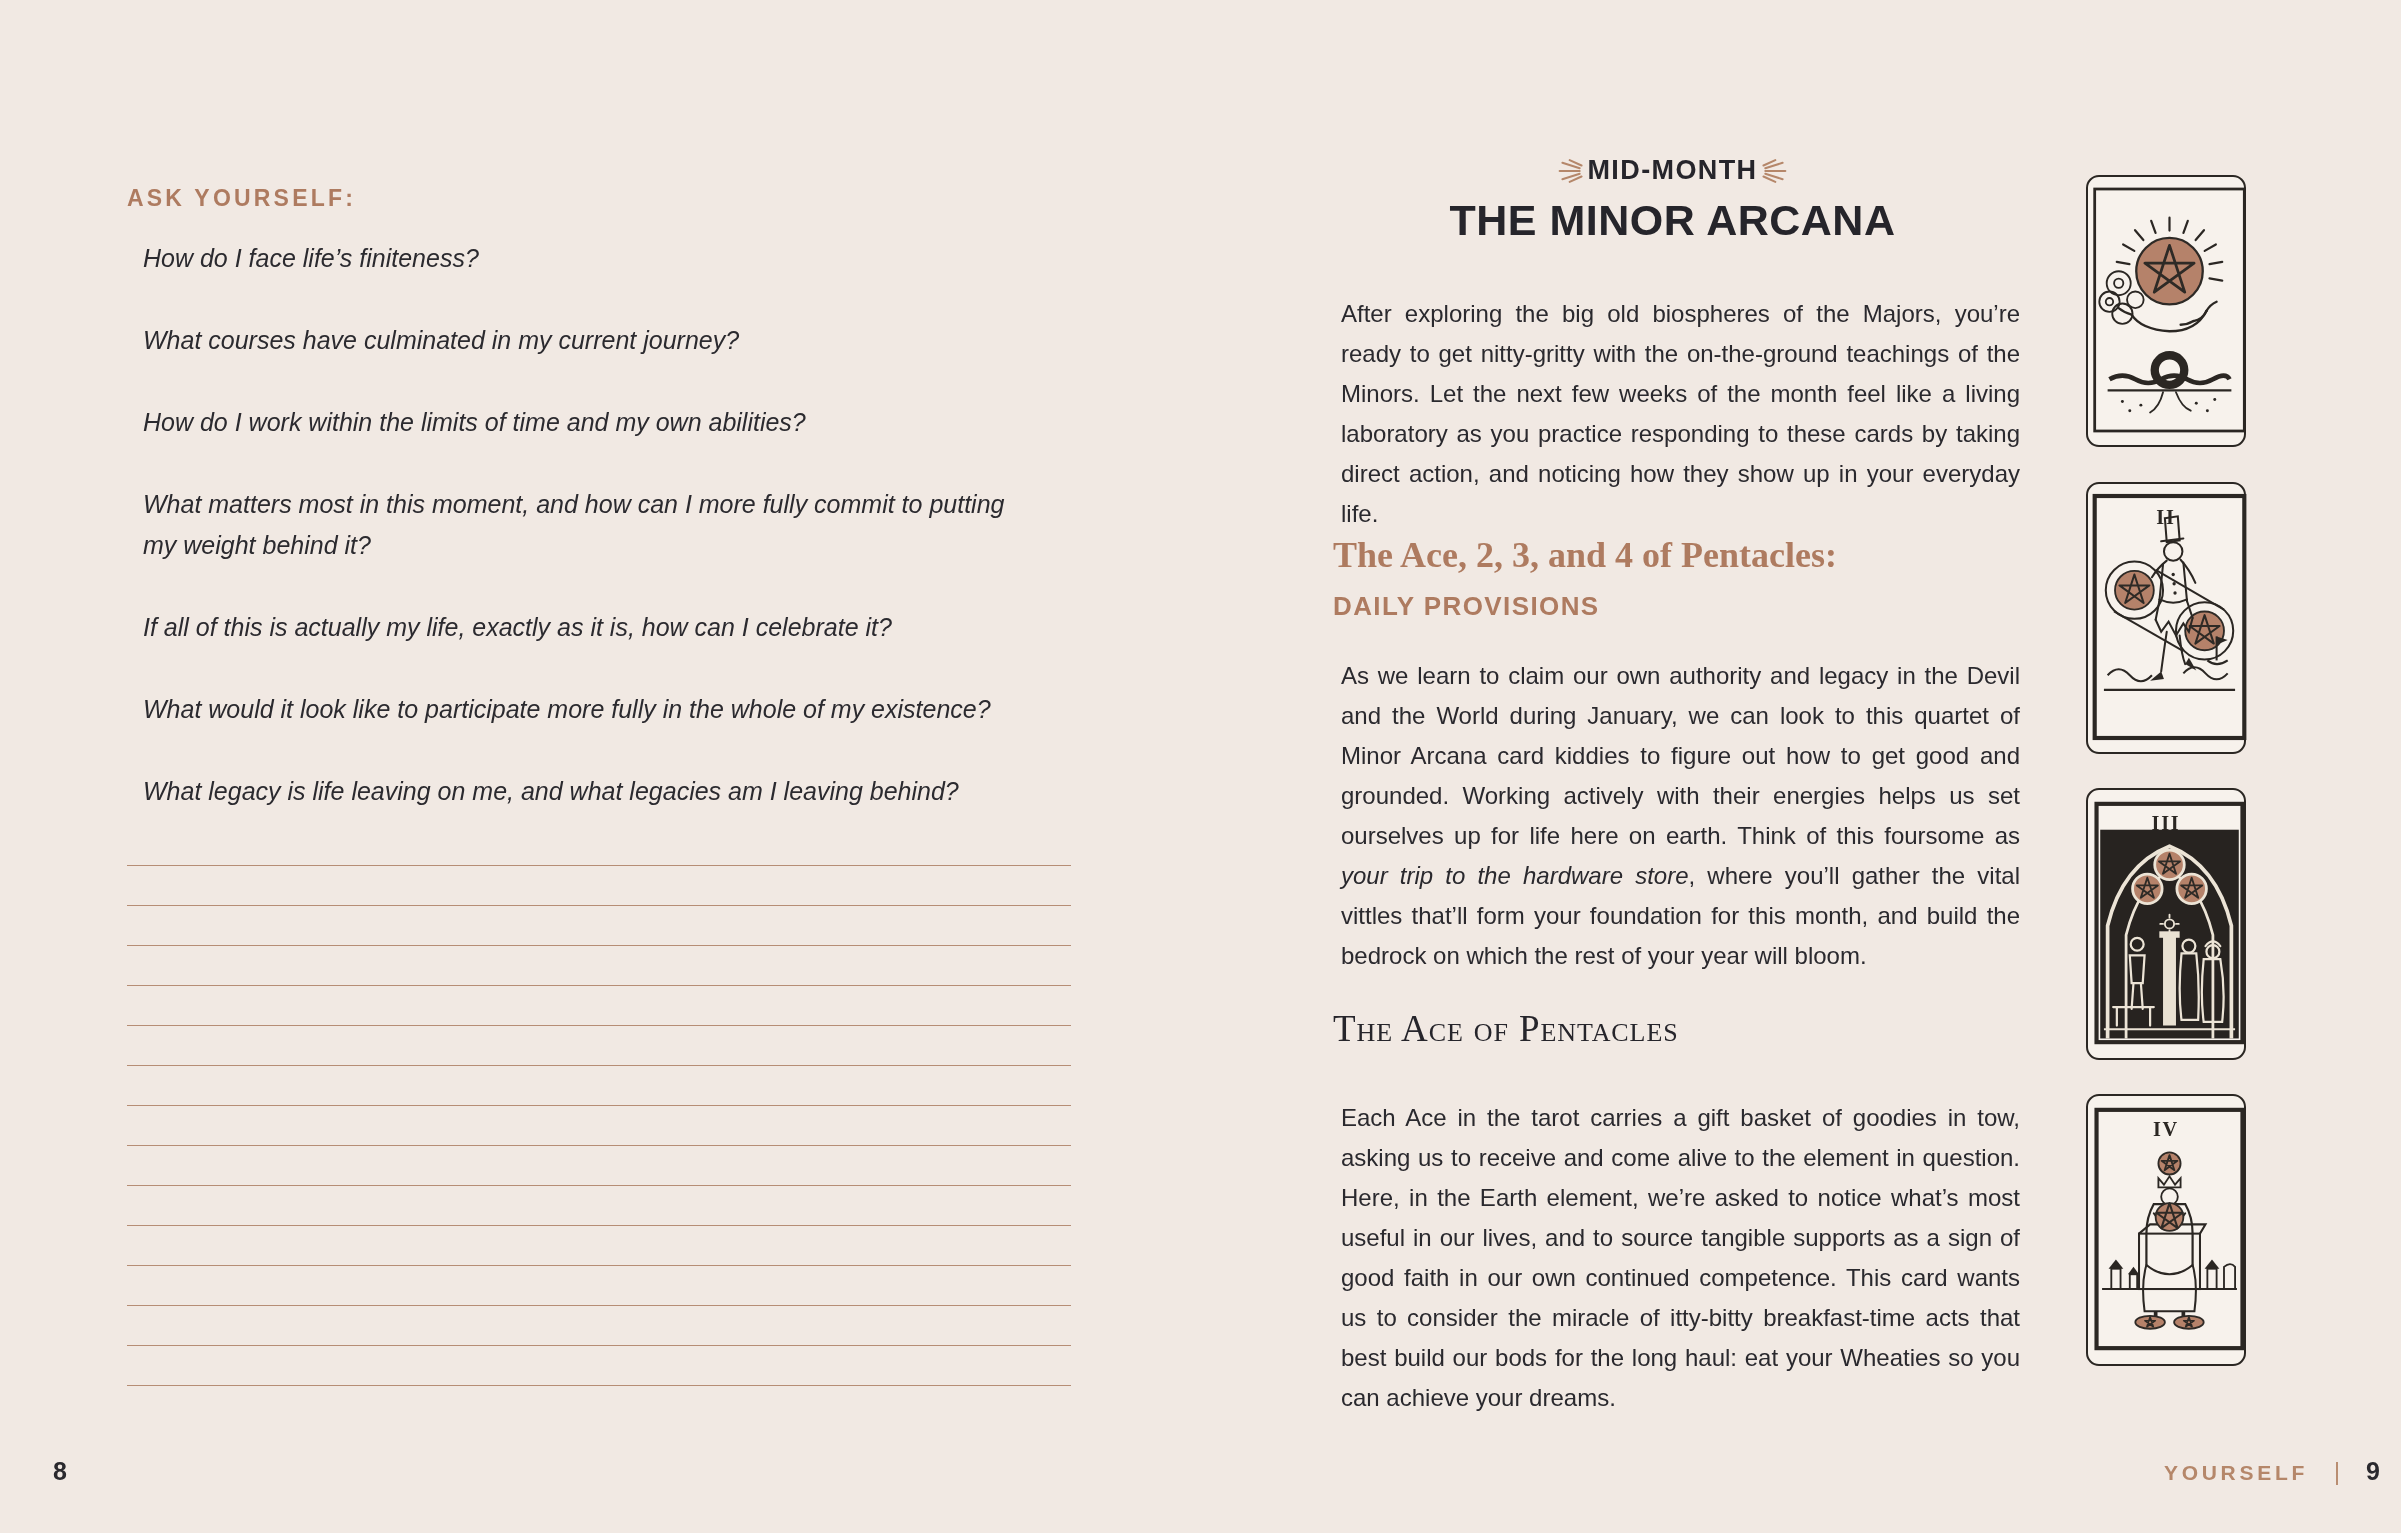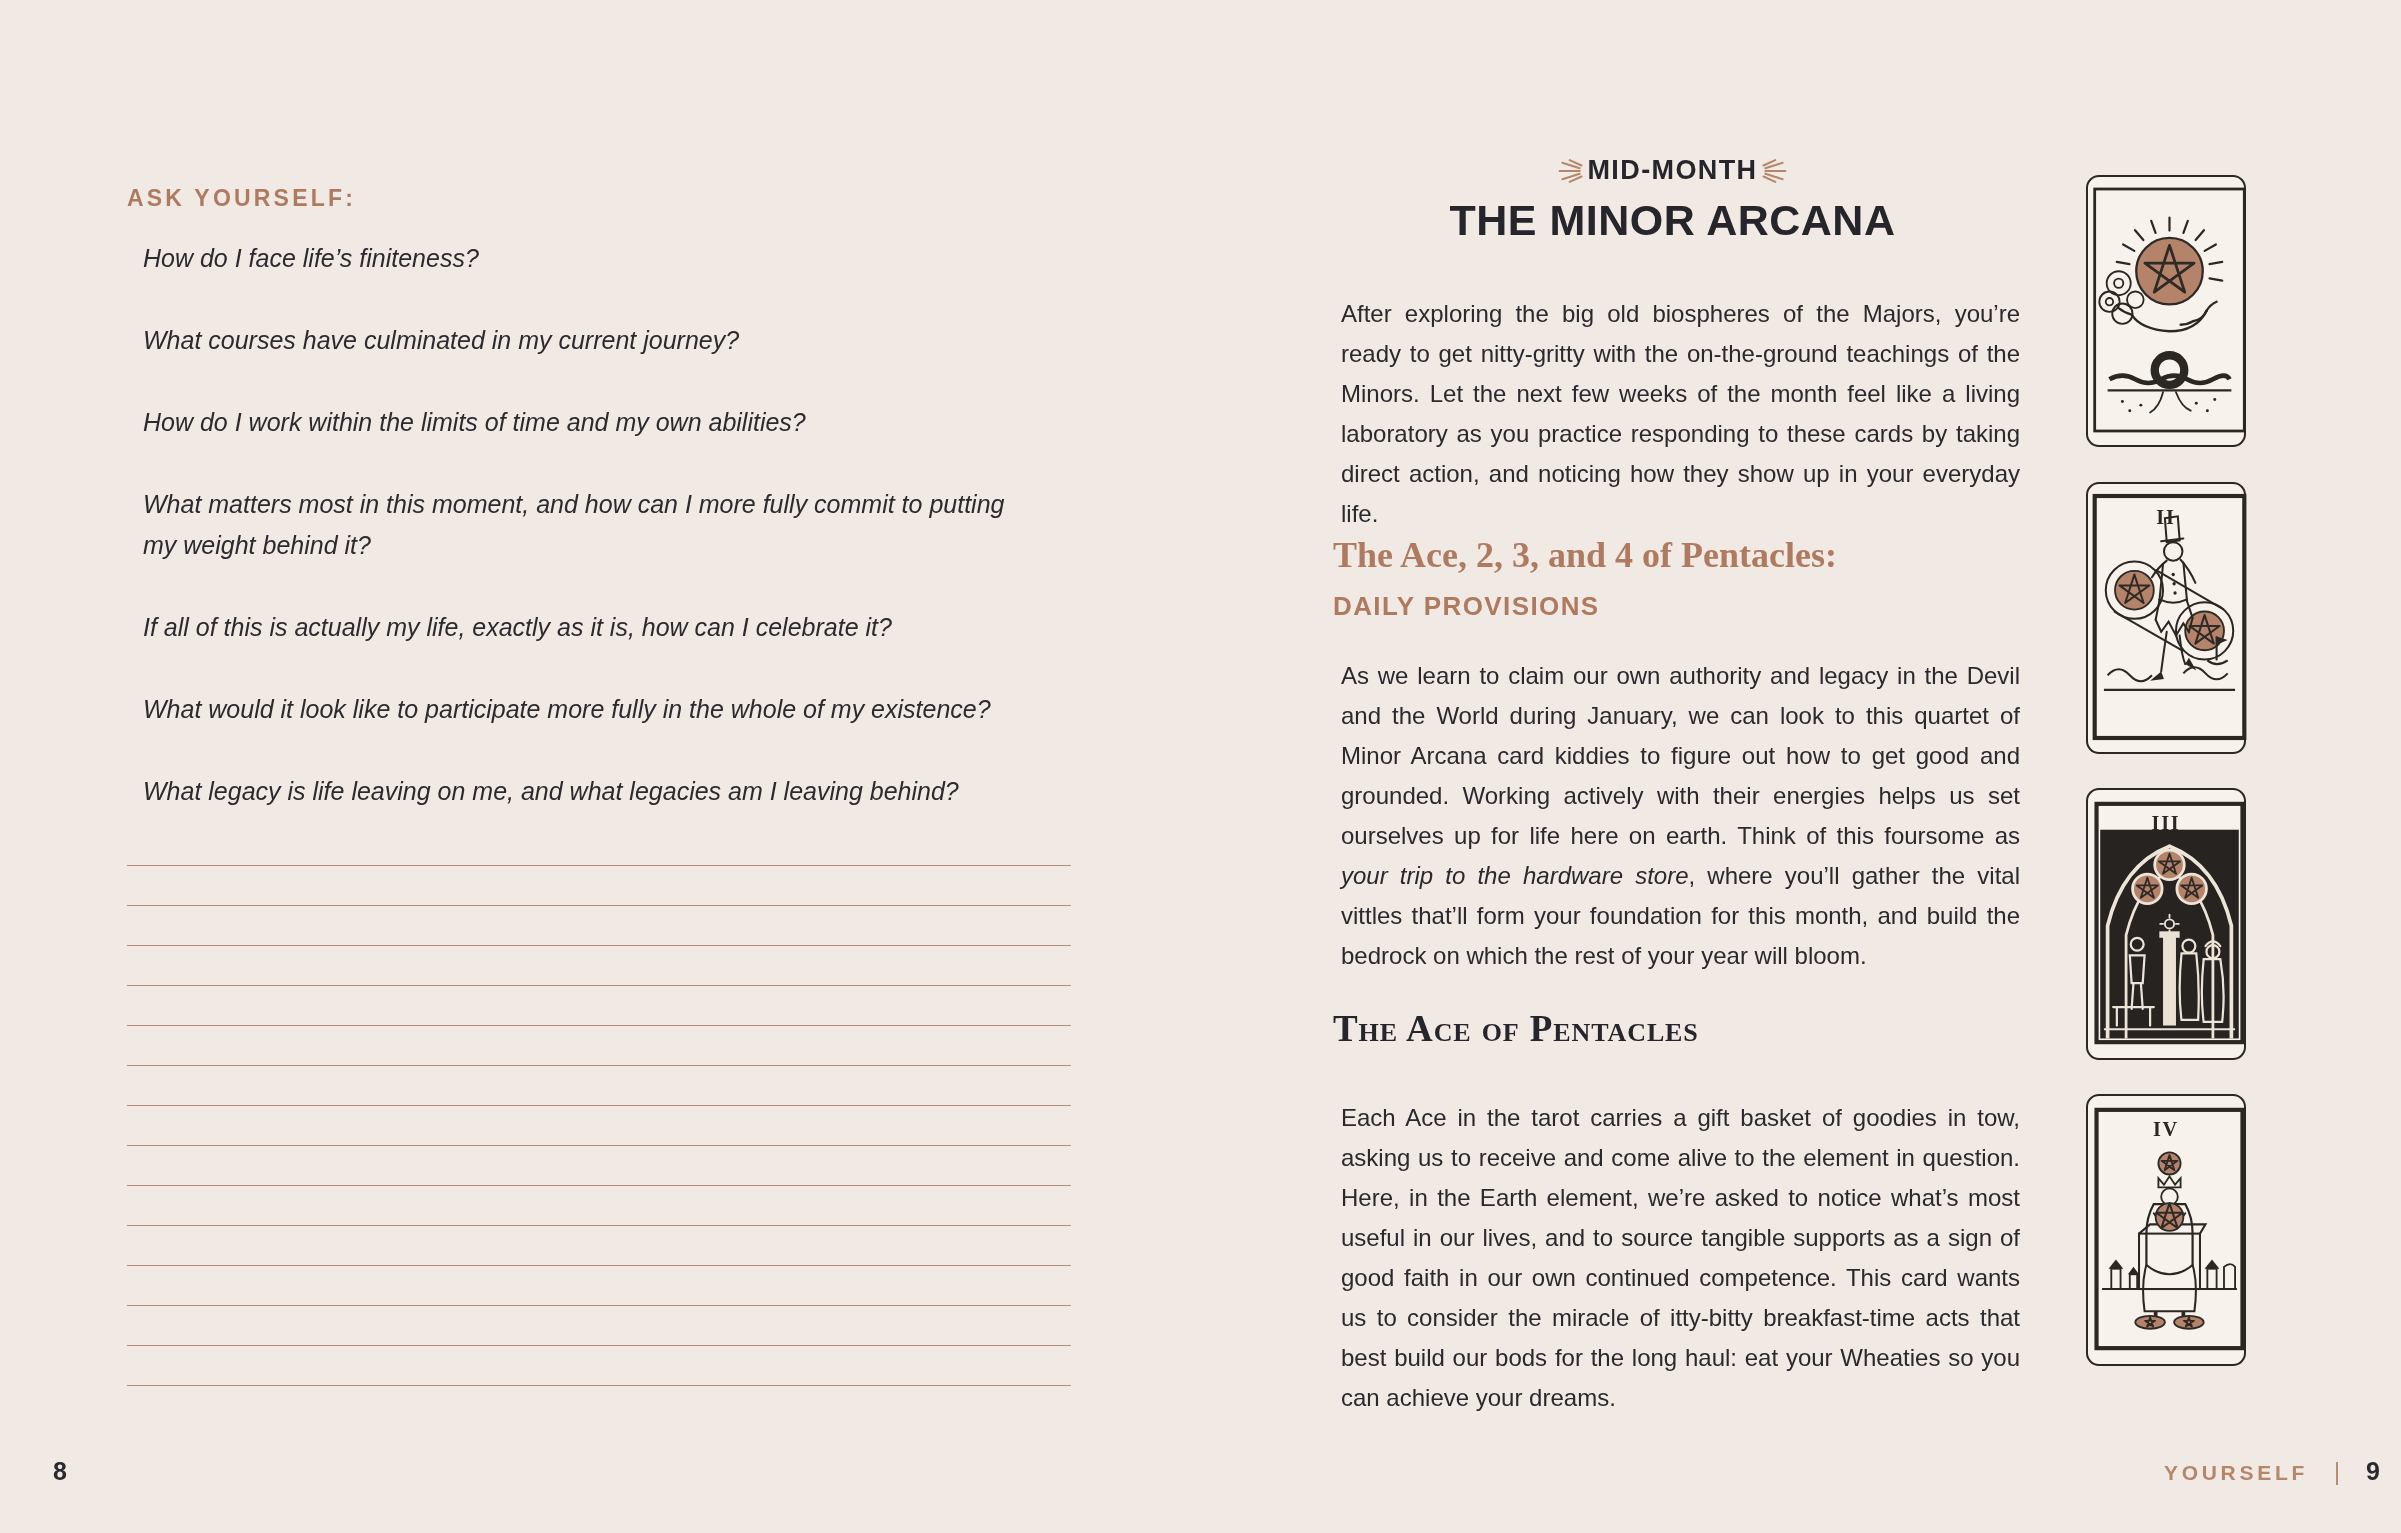--- a/index.html
+++ b/index.html
@@ -50,21 +50,21 @@
     color:#ae7b60;
   }
   .section-subheading{
     top:591px;margin:0;
     font-size:26px;font-weight:700;letter-spacing:1.4px;color:#ae7b60;
   }
   .section-paragraph{top:648px;}
   .subsection-heading{
     top:1007px;margin:0;
     font-family:"Liberation Serif",serif;font-variant:small-caps;
-    font-weight:700;font-size:37px;letter-spacing:0.9px;color:#26252b;
+    font-weight:400;font-size:37px;letter-spacing:0.9px;color:#26252b;
   }
   .subsection-paragraph{top:1090px;}
   .footer-right{
     left:2164px;top:1457px;display:flex;align-items:baseline;gap:26px;
   }
   .footer-month{font-size:21px;font-weight:700;letter-spacing:3.7px;color:#b5876a;}
   .footer-sep{font-size:23px;color:#b5876a;}
   .footer-page{font-size:25px;font-weight:700;color:#2a292e;}
 
   

